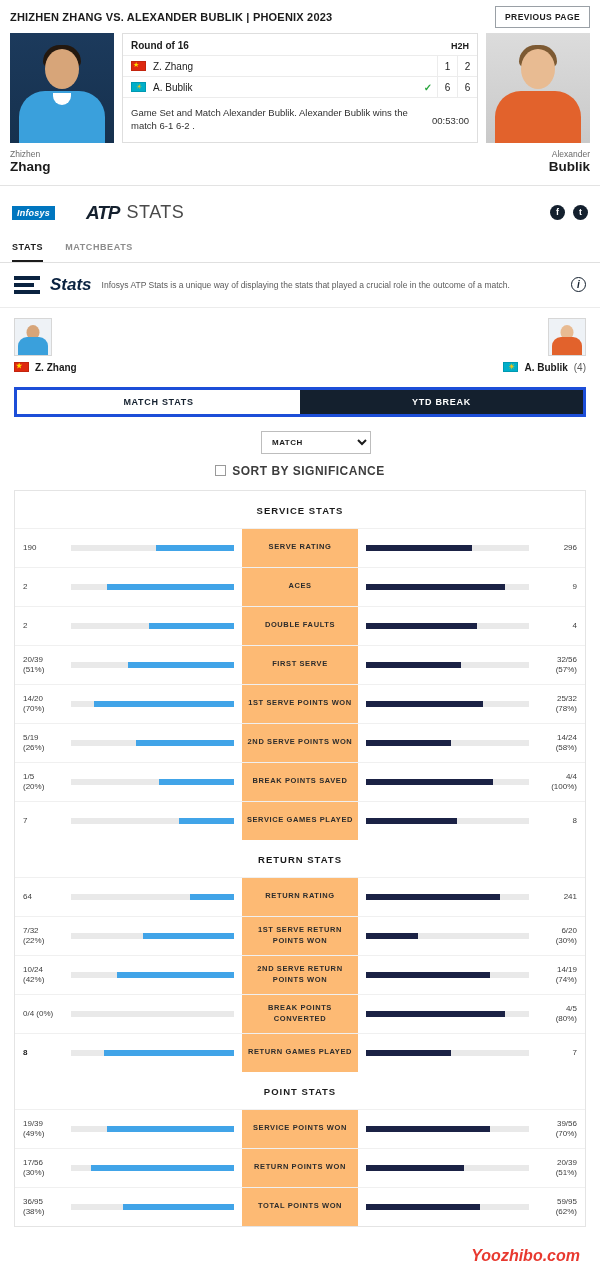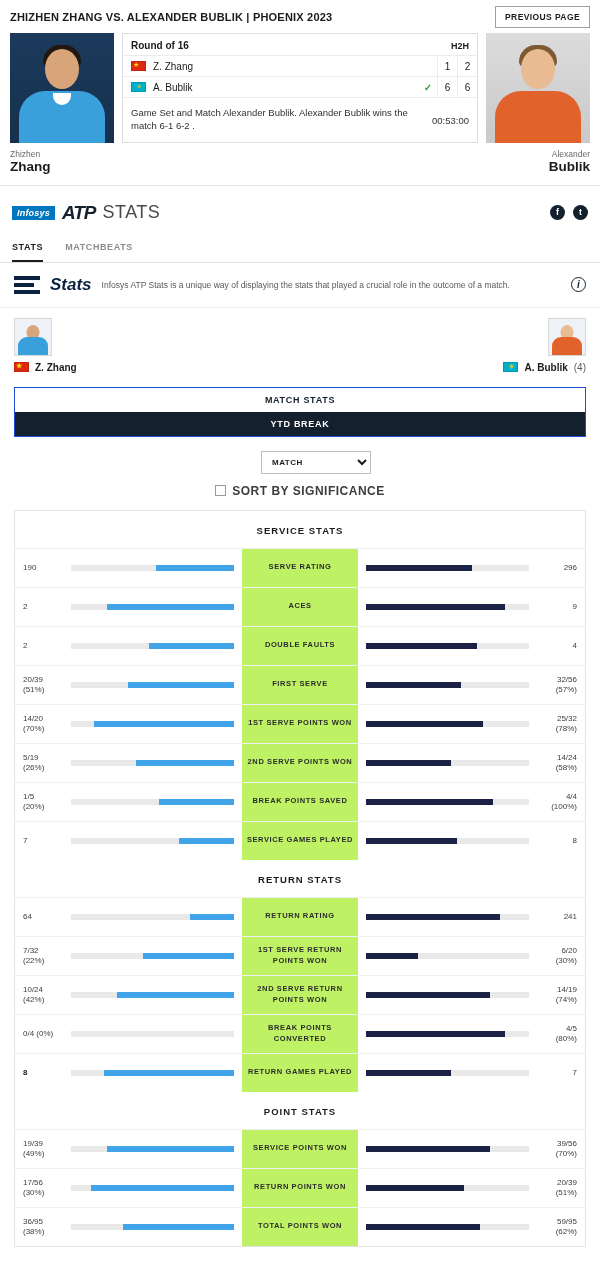--- a/index.html
+++ b/index.html
@@ -148,21 +148,21 @@
     display: flex; align-items: center; justify-content: space-between;
   }
   .atp-left { display: flex; align-items: center; gap: 7px; }
   .infosys-logo {
     background: #0076bf; color: #ffffff;
     font-size: 9px; font-weight: bold; font-style: italic;
     padding: 2px 5px; letter-spacing: .2px;
   }
   .atp-logo {
     font-size: 19px; font-weight: bold; font-style: italic;
-    letter-spacing: -1px; color: #14202e;
+    letter-spacing: -1px; color: #14202e; margin-left: 24px;
   }
   .atp-stats-word { font-size: 18px; color: #4a4a4a; letter-spacing: .5px; }
   .social { display: flex; gap: 8px; align-items: center; }
   .social-dot {
     width: 15px; height: 15px; border-radius: 50%;
     background: #14202e; color: #ffffff;
     font-size: 9px; line-height: 15px; text-align: center;
     font-weight: bold;
   }
   .tabs-row {
@@ -214,21 +214,21 @@
     position: absolute; left: 50%; bottom: 0; transform: translateX(-50%);
     width: 30px; height: 18px; border-radius: 9px 9px 0 0;
   }
   .t1 .t-head { background: #d7a579; } .t1 .t-body { background: #3aa0dc; }
   .t2 .t-head { background: #e8bb92; } .t2 .t-body { background: #e2622c; }
   .pr-name-line { display: flex; align-items: center; gap: 6px; font-size: 10px; font-weight: bold; }
   .pr-flag { width: 15px; height: 10px; border: 1px solid rgba(0,0,0,.12); position: relative; overflow: hidden; }
   .pr-seed { font-weight: normal; color: #5b5b5b; }
 
   
-  .toggle-row { display: flex; margin: 6px 14px 0 14px; border: 1px solid #1d4ed8; flex-direction: column; }
+  .toggle-row { display: flex; margin: 6px 14px 0 14px; border: 3px solid #1d4ed8; }
   .toggle-btn {
     flex: 1 1 50%; text-align: center; font-size: 9px; font-weight: bold;
     letter-spacing: .7px; padding: 7px 0; cursor: pointer;
   }
   .toggle-btn.off { background: #ffffff; color: #14202e; }
   .toggle-btn.on { background: #14202e; color: #ffffff; }
 
   .select-row { display: flex; justify-content: center; padding: 14px 0 0 0; }
   .match-select {
     width: 110px; font-size: 8px; font-weight: bold; letter-spacing: .5px;
@@ -264,21 +264,21 @@
   .sv-left .sv-val { text-align: left; }
   .sv-right .sv-val { text-align: right; }
   .sv-track {
     flex: 1 1 auto; height: 6px; background: #e9e9e9; position: relative;
   }
   .sv-fill { position: absolute; top: 0; height: 6px; }
   .sv-left .sv-fill { right: 0; background: #41a4e8; }
   .sv-right .sv-fill { left: 0; background: #1b2245; }
   .sv-mid {
     width: 116px; flex: 0 0 116px;
-    background: #bef264;
+    background: #fdba74;
     display: flex; align-items: center; justify-content: center;
     text-align: center;
     font-size: 7.5px; font-weight: bold; letter-spacing: .6px;
     color: #2c2c2c; line-height: 1.4; padding: 6px 4px;
   }
   .sv-strong { font-weight: bold; color: #1b1b1b; }
 
   
   .watermark {
     position: absolute; right: 20px; bottom: 6px;

